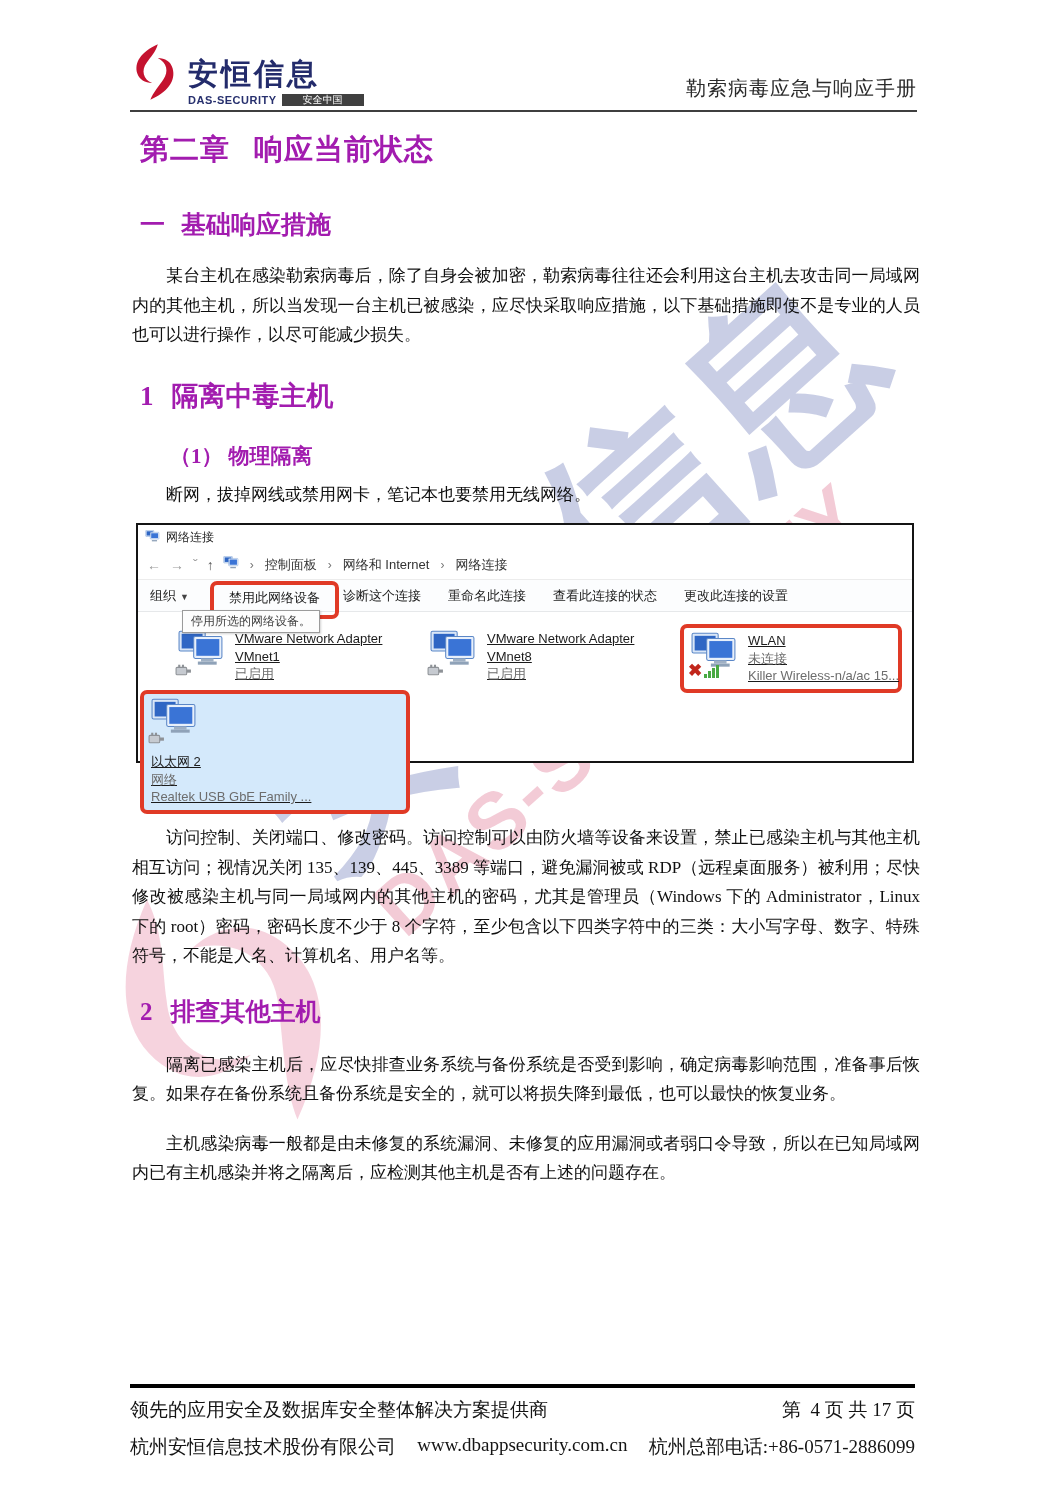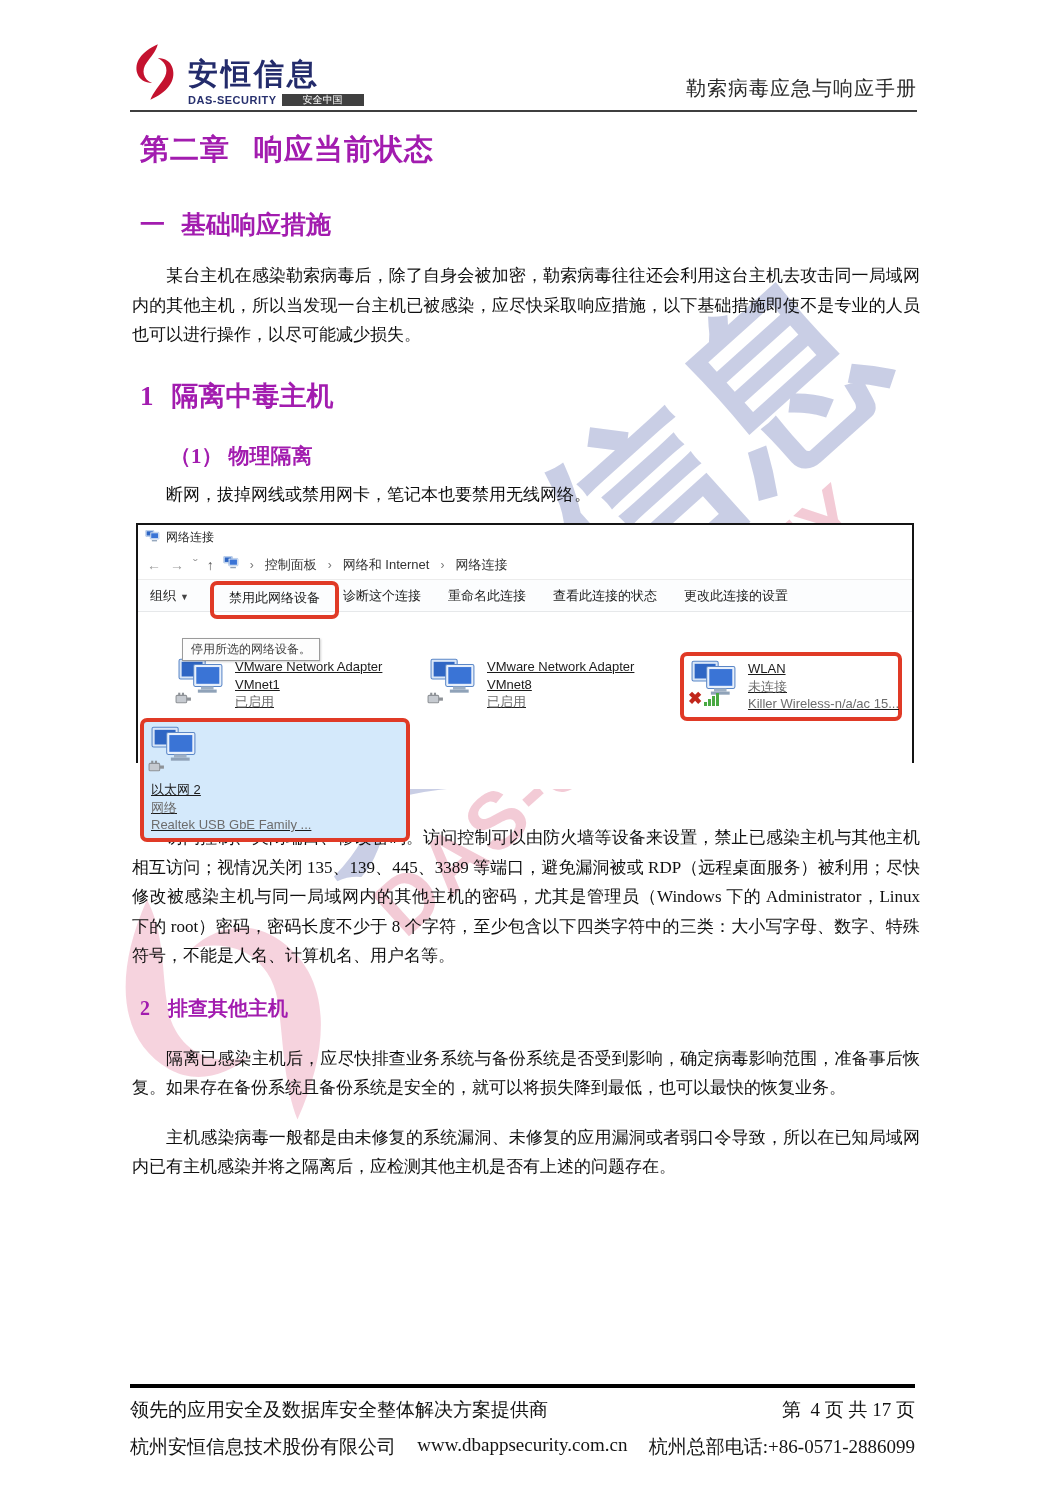--- a/index.html
+++ b/index.html
@@ -27,42 +27,42 @@
   .content { padding:0 128px 0 132px; }
   h1,h2,h3,h4 { font-family:Liberation Serif, serif; color:#a21caf; margin:8px; font-weight:bold; }
   .h-chapter { margin-top:18px; font-size:29px; letter-spacing:1px; }
   .h-chapter .num { margin-right:24px; }
   .h-sec { margin-top:38px; font-size:25px; }
   .h-sec .num { margin-right:16px; }
   .h-sub { margin-top:28px; font-size:27px; }
   .h-sub .num { margin-right:18px; }
   .h-min { margin-top:28px; margin-left:38px; font-size:21px; }
   .h-min .num { margin-right:6px; }
-  .h-sec2 { margin-top:24px; font-size:20px; }
+  .h-sec2 { margin-top:24px; font-size:25px; }
   .h-sec2 .num { margin-right:18px; }
   p.body { margin:20px 0 0 0; font-size:17px; line-height:29.5px; text-align:justify; text-indent:2em; }
   p.tight { margin-top:10px; }
 
   
   .win { position:relative; margin:14px 0 0 4px; width:774px; height:236px; background:#fff;
          border:2px solid #141414; font-family:"Liberation Sans",sans-serif; box-sizing:content-box; }
   .win-title { height:25px; display:flex; align-items:center; gap:6px; padding-left:7px;
                font-size:12px; color:#222; }
   .win-nav { height:29px; display:flex; align-items:center; gap:9px; padding:0 9px;
              font-size:13px; color:#333; border-bottom:1px solid #ececec; }
   .nav-arrow { color:#9a9a9a; font-size:14px; }
   .nav-up { color:#555; }
   .crumb-sep { color:#777; margin:0 2px; font-size:12px; }
   .win-toolbar { position:relative; height:31px; display:flex; align-items:center; padding:0 12px;
                  font-size:13px; color:#1c1c1c; background:#fcfdfe; border-bottom:1px solid #e6e8ea; }
   .tb-item { margin-right:27px; white-space:nowrap; }
   .caret { font-size:9px; color:#444; margin-left:4px; }
   .red-outline { position:relative; z-index:4; border:4px solid #e03a26; border-radius:7px;
                  padding:4px 15px 8px; margin:-4px 4px -12px -6px;font-family:Liberation Serif, serif; }
-  .win-body { position:relative; height:149px; background:#fff;margin-top:28px; }
+  .win-body { position:relative; height:149px; background:#fff; }
   .tooltip { position:absolute; left:44px; top:-2px; z-index:6; font-size:12px; color:#3c3c3c;
              background:#fdfdfd; border:1px solid #9b9b9b; padding:2px 8px; white-space:nowrap;
              box-shadow:1px 1px 2px rgba(0,0,0,.18); }
   .adapter { position:absolute; display:flex; gap:9px; align-items:flex-start; }
   .ad-frame { border:4px solid #e03a26; border-radius:7px; padding:4px 7px; }
   .ad-sel { background:#d4e9fb; }
   .ad-icon { position:relative; width:48px; height:46px; flex:0 0 auto; }
   .ad-acc { position:absolute; left:-3px; bottom:0; display:flex; align-items:flex-end; gap:2px; }
   .xmark { color:#c1261b; font-weight:bold; font-size:17px; line-height:14px; }
   .ad-text { font-size:13px; line-height:17.5px; color:#1b1b1b; white-space:nowrap;text-decoration:underline; }

